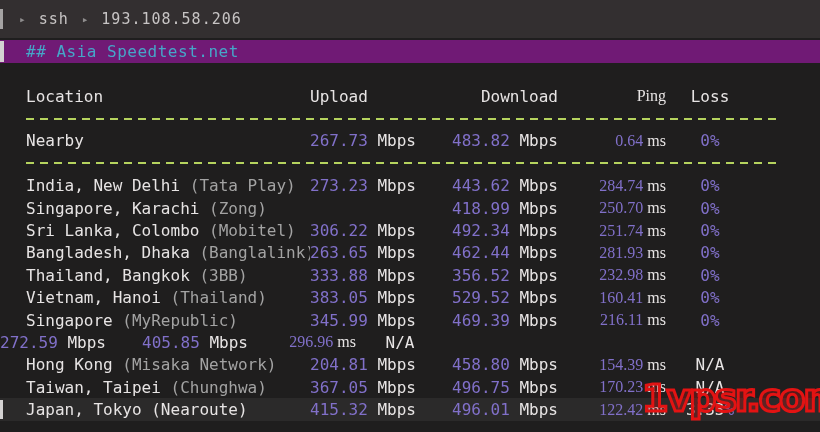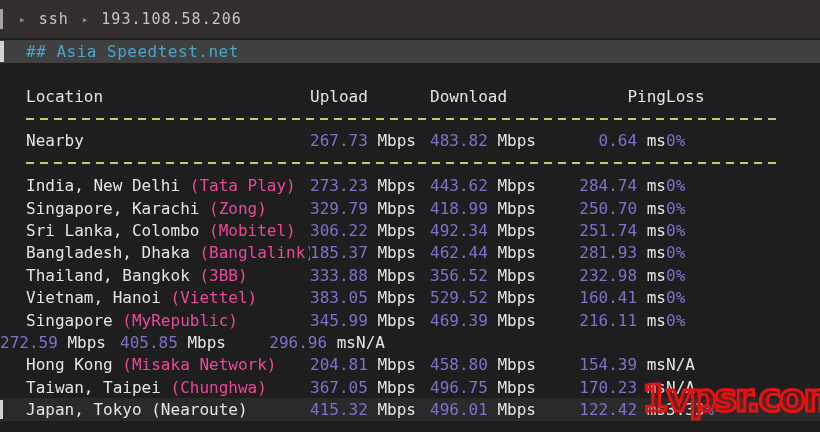--- a/index.html
+++ b/index.html
@@ -11,38 +11,38 @@
   
   .titlebar{
     height:38px;background:#332f30;display:flex;align-items:center;
     color:#c7c4c4;font-size:15px;position:relative;
   }
   .tab-indicator{width:3px;height:20px;background:#a5a3a3;margin-right:16px;}
   .crumb-arrow{color:#8f8d8d;font-size:11px;margin:0 13px 0 0;}
   .crumb-label{margin-right:13px;letter-spacing:1px;text-align:right;}
   
   .banner{
-    margin-top:2px;height:23px;background:#404040;display:flex;align-items:center;position:relative;
+    margin-top:2px;height:23px;background:#701a75;display:flex;align-items:center;position:relative;
   }
   .line-gutter{position:absolute;left:0;top:1px;width:4px;height:21px;background:#d4d2d2;}
   .banner-text{margin-left:26px;font-size:16px;color:#46a6c8;letter-spacing:0.5px;}
   .blank-line{height:22px;}
   
   .row{display:flex;align-items:center;height:22.4px;font-size:16px;padding-right:66px;position:relative;}
   .row.highlight{background:#2b2a2a;}
   .row .row-gutter{display:none;}
   .row.highlight .row-gutter{display:block;position:absolute;left:0;top:2px;width:3px;height:19px;background:#d4d2d2;}
   .col-loc{flex:1;padding-left:26px;white-space:pre;overflow:hidden;}
   .col-up{width:120px;text-align:left;white-space:pre;}
-  .col-down{width:128px;text-align:left;white-space:pre;}
-  .col-ping{width:108px;text-align:right;white-space:pre;}
-  .col-loss{width:88px;text-align:left;white-space:pre;}
+  .col-down{width:128px;text-align:right;white-space:pre;}
+  .col-ping{width:108px;text-align:right;white-space:pre;font-family:Liberation Serif, serif;}
+  .col-loss{width:88px;text-align:center;white-space:pre;}
   .c-white{color:#e7e4e4;}
   .c-purple{color:#8170c9;}
-  .c-green{color:#ec4899;text-align:right;}
+  .c-green{color:#a3a3a3;text-align:right;}
   .sep{height:22.4px;display:flex;align-items:center;}
   .sep-line{
     margin-left:26px;width:753px;height:2px;
     background:repeating-linear-gradient(90deg,#b5d35e 0,#b5d35e 8px,transparent 8px,transparent 14px);
   }
   
   .watermark{
     position:absolute;left:642px;top:376px;z-index:5;
     font-family:"DejaVu Sans", sans-serif;font-weight:bold;font-size:38px;
     letter-spacing:-2px;color:rgba(227,19,19,0.28);
@@ -100,52 +100,51 @@
 
     <div class="col-loc"><span class="c-white">India, New Delhi </span><span class="c-green">(Tata Play)</span></div>
     <div class="col-up"><span class="c-purple">273.23</span> <span class="c-white">Mbps</span></div>
     <div class="col-down"><span class="c-purple">443.62</span> <span class="c-white">Mbps</span></div>
     <div class="col-ping"><span class="c-purple">284.74</span> <span class="c-white">ms</span></div>
     <div class="col-loss"><span class="c-purple">0</span><span class="c-purple">%</span></div>
   </div>
     <div class="row">
 
     <div class="col-loc"><span class="c-white">Singapore, Karachi </span><span class="c-green">(Zong)</span></div>
-    <div class="col-up"><span class="c-purple">329.79</span> <span class="c-white">Mbps</span></div>
     <div class="col-down"><span class="c-purple">418.99</span> <span class="c-white">Mbps</span></div>
     <div class="col-ping"><span class="c-purple">250.70</span> <span class="c-white">ms</span></div>
     <div class="col-loss"><span class="c-purple">0</span><span class="c-purple">%</span></div>
   </div>
     <div class="row">
 
     <div class="col-loc"><span class="c-white">Sri Lanka, Colombo </span><span class="c-green">(Mobitel)</span></div>
     <div class="col-up"><span class="c-purple">306.22</span> <span class="c-white">Mbps</span></div>
     <div class="col-down"><span class="c-purple">492.34</span> <span class="c-white">Mbps</span></div>
     <div class="col-ping"><span class="c-purple">251.74</span> <span class="c-white">ms</span></div>
     <div class="col-loss"><span class="c-purple">0</span><span class="c-purple">%</span></div>
   </div>
     <div class="row">
 
     <div class="col-loc"><span class="c-white">Bangladesh, Dhaka </span><span class="c-green">(Banglalink)</span></div>
-    <div class="col-up"><span class="c-purple">185.37</span> <span class="c-white">Mbps</span></div>
+    <div class="col-up"><span class="c-purple">263.65</span> <span class="c-white">Mbps</span></div>
     <div class="col-down"><span class="c-purple">462.44</span> <span class="c-white">Mbps</span></div>
     <div class="col-ping"><span class="c-purple">281.93</span> <span class="c-white">ms</span></div>
     <div class="col-loss"><span class="c-purple">0</span><span class="c-purple">%</span></div>
   </div>
     <div class="row">
 
     <div class="col-loc"><span class="c-white">Thailand, Bangkok </span><span class="c-green">(3BB)</span></div>
     <div class="col-up"><span class="c-purple">333.88</span> <span class="c-white">Mbps</span></div>
     <div class="col-down"><span class="c-purple">356.52</span> <span class="c-white">Mbps</span></div>
     <div class="col-ping"><span class="c-purple">232.98</span> <span class="c-white">ms</span></div>
     <div class="col-loss"><span class="c-purple">0</span><span class="c-purple">%</span></div>
   </div>
     <div class="row">
 
-    <div class="col-loc"><span class="c-white">Vietnam, Hanoi </span><span class="c-green">(Viettel)</span></div>
+    <div class="col-loc"><span class="c-white">Vietnam, Hanoi </span><span class="c-green">(Thailand)</span></div>
     <div class="col-up"><span class="c-purple">383.05</span> <span class="c-white">Mbps</span></div>
     <div class="col-down"><span class="c-purple">529.52</span> <span class="c-white">Mbps</span></div>
     <div class="col-ping"><span class="c-purple">160.41</span> <span class="c-white">ms</span></div>
     <div class="col-loss"><span class="c-purple">0</span><span class="c-purple">%</span></div>
   </div>
     <div class="row">
 
     <div class="col-loc"><span class="c-white">Singapore </span><span class="c-green">(MyRepublic)</span></div>
     <div class="col-up"><span class="c-purple">345.99</span> <span class="c-white">Mbps</span></div>
     <div class="col-down"><span class="c-purple">469.39</span> <span class="c-white">Mbps</span></div>

